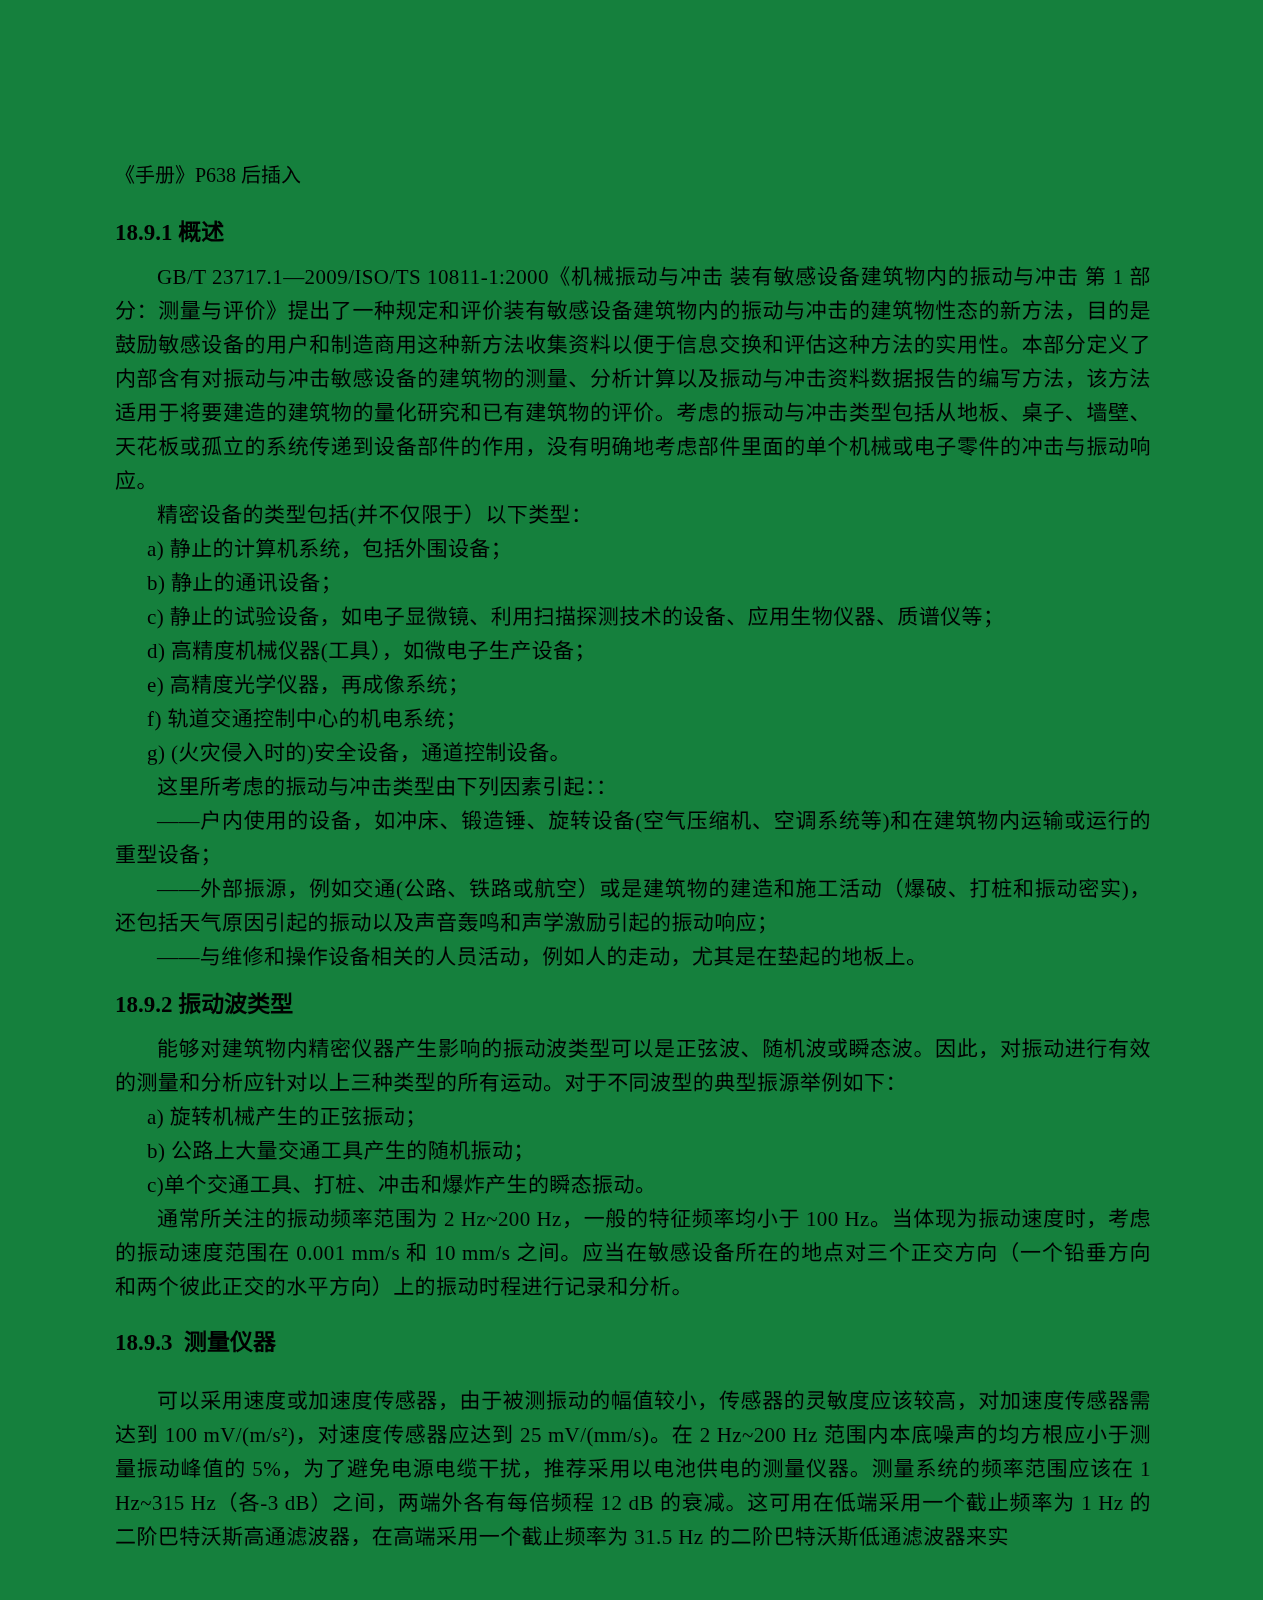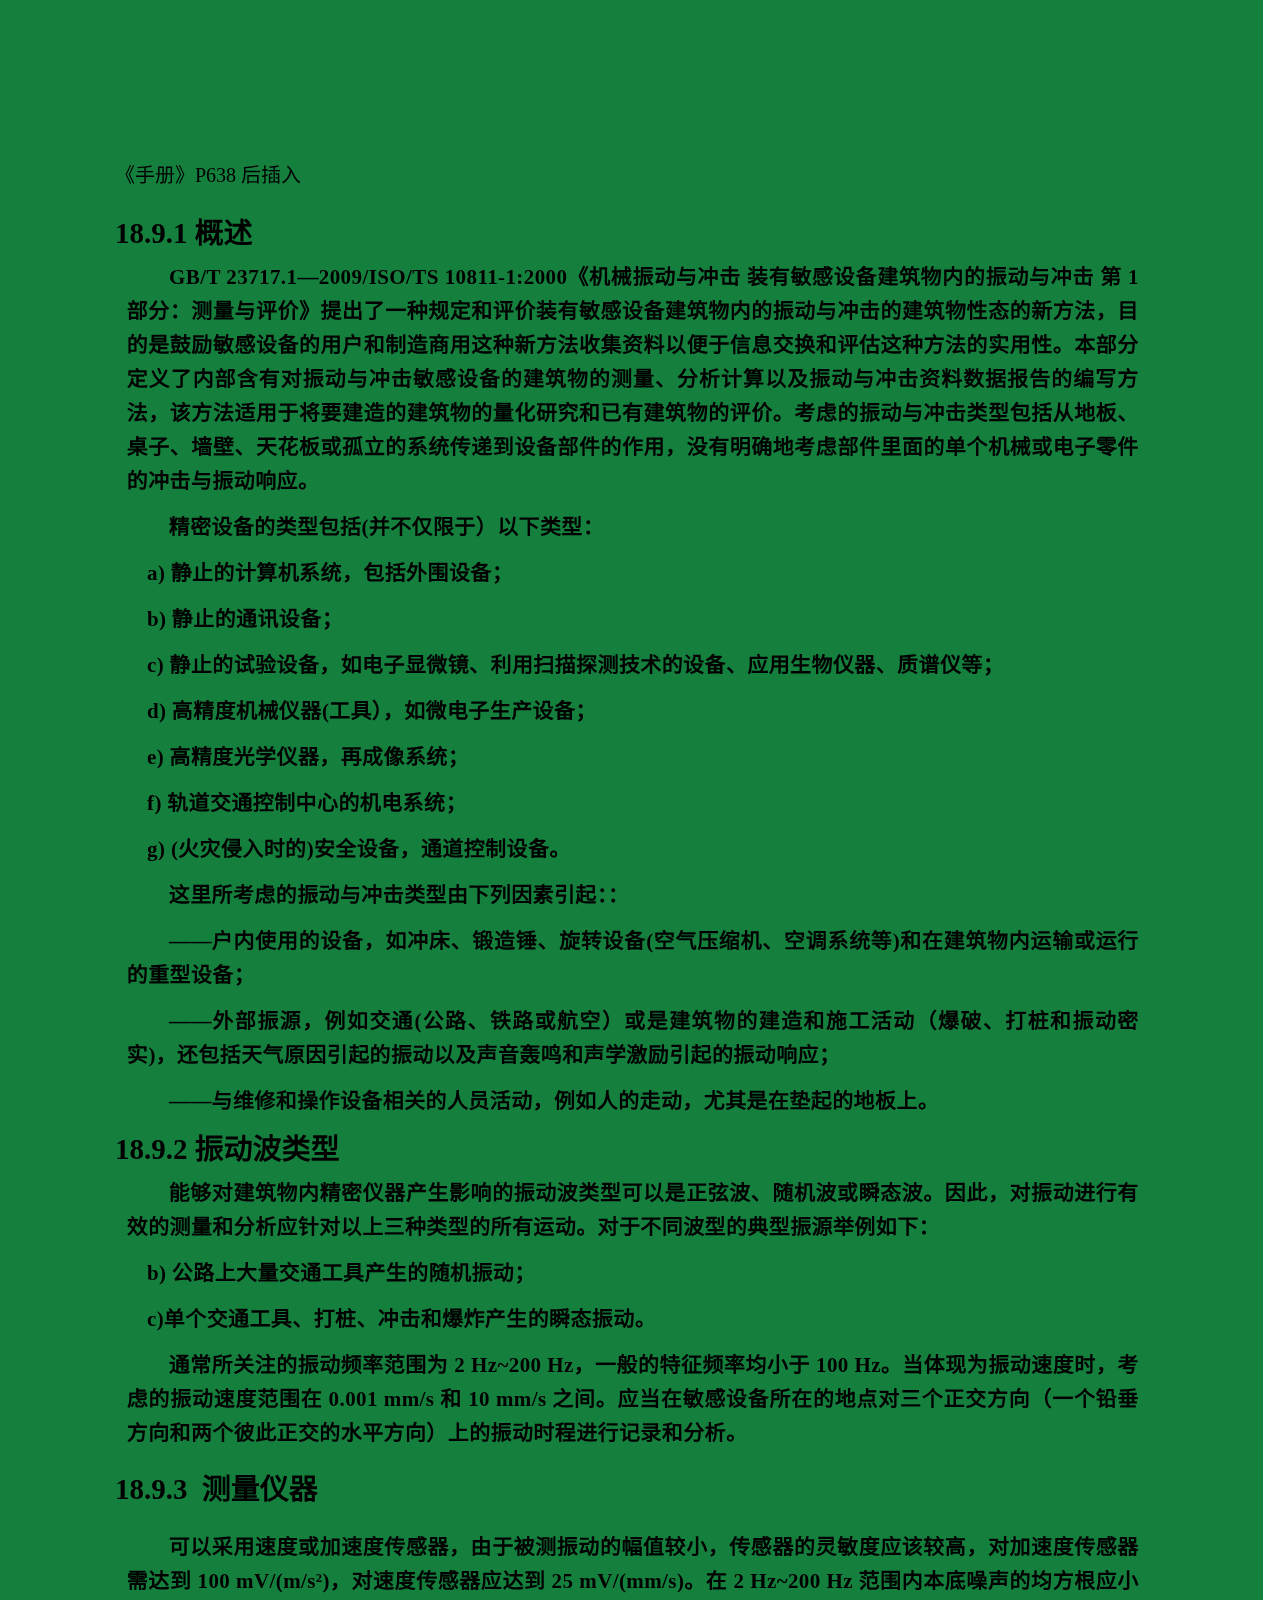--- a/index.html
+++ b/index.html
@@ -31,35 +31,34 @@
     margin: 22px 0 0 0;
     font-family: "Liberation Sans", sans-serif;
     font-weight: 600;
     font-size: 27px;
     line-height: 34px;
     letter-spacing: 1px;
   }
   .section-heading {
     font-family: "Liberation Serif", serif;
     font-weight: bold;
-    font-size: 29px;
+    font-size: 23px;
     line-height: 30px;
     white-space: pre-wrap;
   }
   .sh-1 { margin: 28px 0 12px 0; }
   .sh-2 { margin: 16px 0 12px 0; }
   .sh-3 { margin: 24px 0 26px 0; }
   .para, .item {
-    margin: 12px;
+    margin: 0;
     font-size: 21px;
     line-height: 34px;
     letter-spacing: 0.4px;
     text-align: justify;
     font-family: "Liberation Serif", serif;
-    font-weight: bold;
   }
   .para { text-indent: 2em; }
   .item { margin-left: 32px; text-indent: 0; }
 </style>
 </head>
 <body>
 
 <div class="page">
 
   <p class="note">《手册》P638 后插入</p>
@@ -82,20 +81,21 @@
   <p class="para">这里所考虑的振动与冲击类型由下列因素引起：：</p>
 
   <p class="para">——户内使用的设备，如冲床、锻造锤、旋转设备(空气压缩机、空调系统等)和在建筑物内运输或运行的重型设备；</p>
   <p class="para">——外部振源，例如交通(公路、铁路或航空）或是建筑物的建造和施工活动（爆破、打桩和振动密实)，还包括天气原因引起的振动以及声音轰鸣和声学激励引起的振动响应；</p>
   <p class="para">——与维修和操作设备相关的人员活动，例如人的走动，尤其是在垫起的地板上。</p>
 
   <h2 class="section-heading sh-2">18.9.2 振动波类型</h2>
 
   <p class="para">能够对建筑物内精密仪器产生影响的振动波类型可以是正弦波、随机波或瞬态波。因此，对振动进行有效的测量和分析应针对以上三种类型的所有运动。对于不同波型的典型振源举例如下：</p>
 
+  <p class="item">a) 旋转机械产生的正弦振动；</p>
   <p class="item">b) 公路上大量交通工具产生的随机振动；</p>
   <p class="item">c)单个交通工具、打桩、冲击和爆炸产生的瞬态振动。</p>
 
   <p class="para">通常所关注的振动频率范围为 2 Hz~200 Hz，一般的特征频率均小于 100 Hz。当体现为振动速度时，考虑的振动速度范围在 0.001 mm/s 和 10 mm/s 之间。应当在敏感设备所在的地点对三个正交方向（一个铅垂方向和两个彼此正交的水平方向）上的振动时程进行记录和分析。</p>
 
   <h2 class="section-heading sh-3">18.9.3  测量仪器</h2>
 
   <p class="para">可以采用速度或加速度传感器，由于被测振动的幅值较小，传感器的灵敏度应该较高，对加速度传感器需达到 100 mV/(m/s²)，对速度传感器应达到 25 mV/(mm/s)。在 2 Hz~200 Hz 范围内本底噪声的均方根应小于测量振动峰值的 5%，为了避免电源电缆干扰，推荐采用以电池供电的测量仪器。测量系统的频率范围应该在 1 Hz~315 Hz（各-3 dB）之间，两端外各有每倍频程 12 dB 的衰减。这可用在低端采用一个截止频率为 1 Hz 的二阶巴特沃斯高通滤波器，在高端采用一个截止频率为 31.5 Hz 的二阶巴特沃斯低通滤波器来实</p>
 
 </div>

